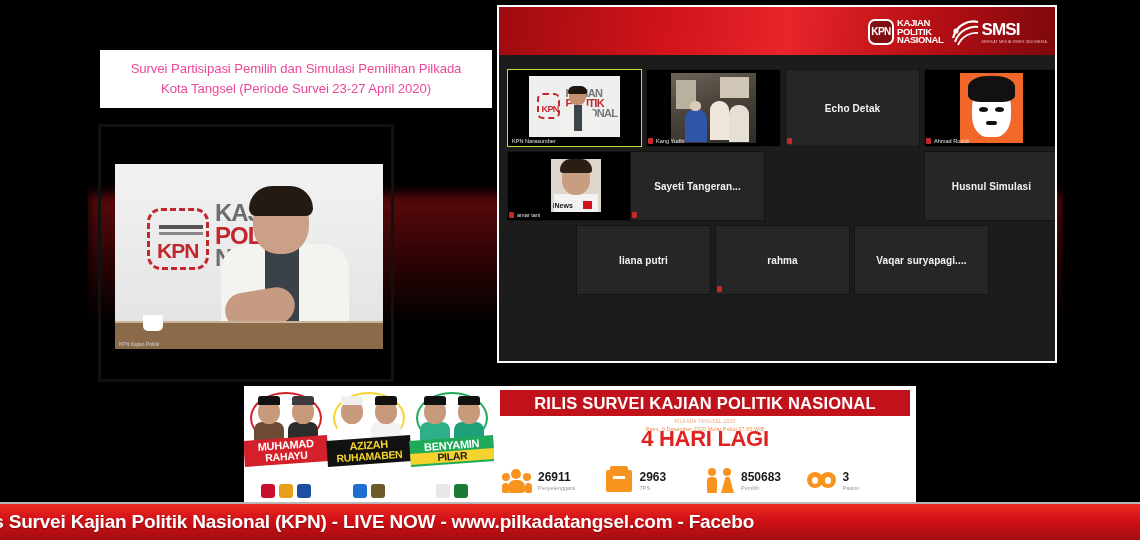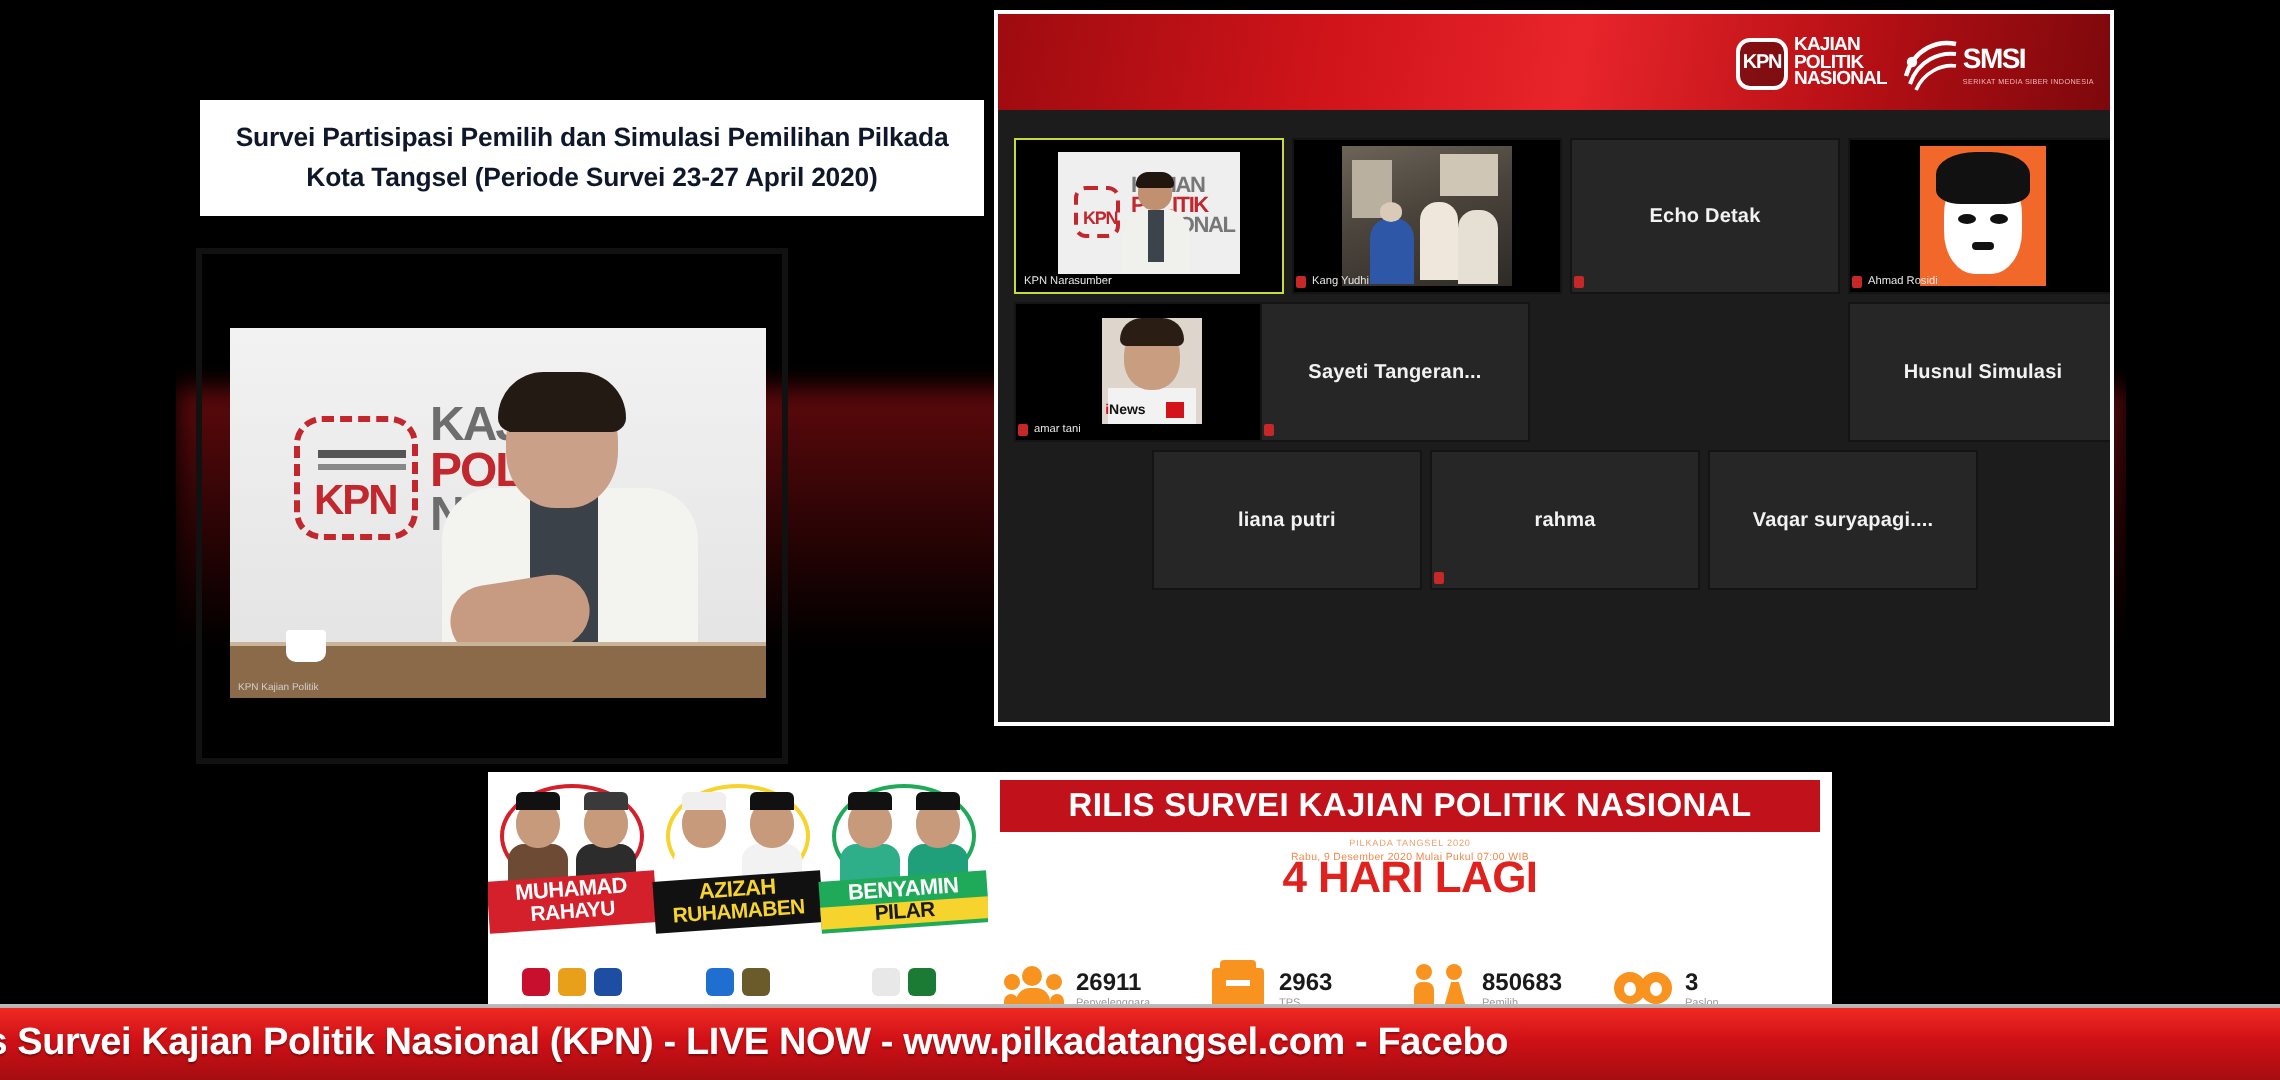--- a/index.html
+++ b/index.html
@@ -25,21 +25,21 @@
     filter: blur(6px); opacity:.55;
   }
 
   
   .title-card {
     position: absolute; left: 100px; top: 50px; width: 392px; height: 58px;
     background: #fff; border: 2px solid #ffffff;
     display: flex; align-items: center; justify-content: center; text-align: center;
     z-index: 10; box-shadow: 0 0 0 1px rgba(0,0,0,.06);
   }
-  .title-card .t { font-size: 13.2px; font-weight: bold; color: #0f172a; line-height: 1.5; letter-spacing: -.1px; }
+  .title-card .t { font-size: 13.2px; font-weight: normal; color: #ec4899; line-height: 1.5; letter-spacing: -.1px; }
 
   
   .presenter-frame {
     position: absolute; left: 98px; top: 124px; width: 296px; height: 258px;
     background: rgba(0,0,0,0); border: 3px solid #111; z-index: 10;
   }
   .presenter-inner { position: absolute; inset: 0; overflow: hidden; }
   .presenter-video {
     position: absolute; left: 14px; top: 37px; width: 268px; height: 185px;
     background: #e9e9e9; overflow: hidden;
@@ -77,21 +77,21 @@
   }
   .logos { position:absolute; right:8px; top:6px; height:38px; display:flex; align-items:center; gap:6px; }
   .kpn-badge { display:flex; align-items:center; gap:3px; }
   .kpn-sq { width:26px; height:26px; border:2px solid #fff; border-radius:7px; display:flex; align-items:center; justify-content:center;
             background:rgba(0,0,0,.35); }
   .kpn-sq b { color:#fff; font-size:10px; letter-spacing:-.6px; }
   .kpn-3 { line-height:.92; }
   .kpn-3 span { display:block; color:#fff; font-size:9.5px; font-weight:bold; letter-spacing:-.4px; }
   .smsi { display:flex; align-items:center; gap:2px; }
   .smsi-swoosh { width:30px; height:28px; }
-  .smsi b { color:#fff; font-size:14px; letter-spacing:-.8px; }
+  .smsi b { color:#fff; font-size:17px; letter-spacing:-.8px; }
   .smsi .sub { display:block; color:#f0b9bb; font-size:3.6px; letter-spacing:.2px; }
 
   .grid-body { position:absolute; left:0; top:48px; width:100%; bottom:0; background:#1c1c1c; }
 
   .tile { position:absolute; background:#262626; border:1px solid #141414; }
   .tile.active { outline: 2px solid #c9d93b; outline-offset:-2px; }
   .tile .nm {
     position:absolute; left:4px; bottom:2px; font-size:5.6px; color:#e6e6e6;
     max-width: calc(100% - 10px); white-space:nowrap; overflow:hidden; text-overflow:ellipsis;
   }
@@ -164,21 +164,21 @@
 
   .stats { flex:1; position:relative; background:#fff; }
   .stats-head {
     position:absolute; left:6px; right:6px; top:4px; height:26px; background:#c1121b;
     display:flex; align-items:center; justify-content:center;
   }
   .stats-head b { color:#fff; font-size:16.5px; font-weight:bold; letter-spacing:.2px; }
   .cd-line1 { position:absolute; top:33px; width:100%; text-align:center; font-size:4.6px; color:#f0a070; letter-spacing:.4px; }
   .cd-line2 { position:absolute; top:40px; width:100%; text-align:center; font-size:5.2px; color:#ef8a4e; letter-spacing:.2px; }
   .cd-big   { position:absolute; top:40px; width:100%; text-align:center; font-size:22px; font-weight:bold; color:#e0221f; letter-spacing:-.3px; }
-  .stat-row { position:absolute; left:8px; right:8px; top:88px; height:42px; display:flex; }
+  .stat-row { position:absolute; left:8px; right:8px; top:74px; height:42px; display:flex; }
   .stat { flex:1; display:flex; align-items:center; gap:6px; }
   .stat .ic { width:30px; height:26px; flex:none; position:relative; }
   .stat .tx b { display:block; font-size:12px; font-weight:bold; color:#1a1a1a; line-height:1; }
   .stat .tx span { display:block; font-size:5.5px; color:#9a9a9a; margin-top:2px; }
   .ic-people i { position:absolute; border-radius:50%; background:#f7931e; }
   .ic-box { position:absolute; left:2px; top:2px; width:26px; height:22px; background:#f7931e; border-radius:2px; }
   .ic-box::before{ content:""; position:absolute; left:4px; top:-4px; width:18px; height:8px; background:#f7931e; border-radius:2px; }
   .ic-box::after { content:""; position:absolute; left:7px; top:6px; width:12px; height:3px; background:#fff; }
   .ic-wc i { position:absolute; background:#f7931e; }
   .ic-pas i { position:absolute; background:#f7931e; border-radius:50%; }

